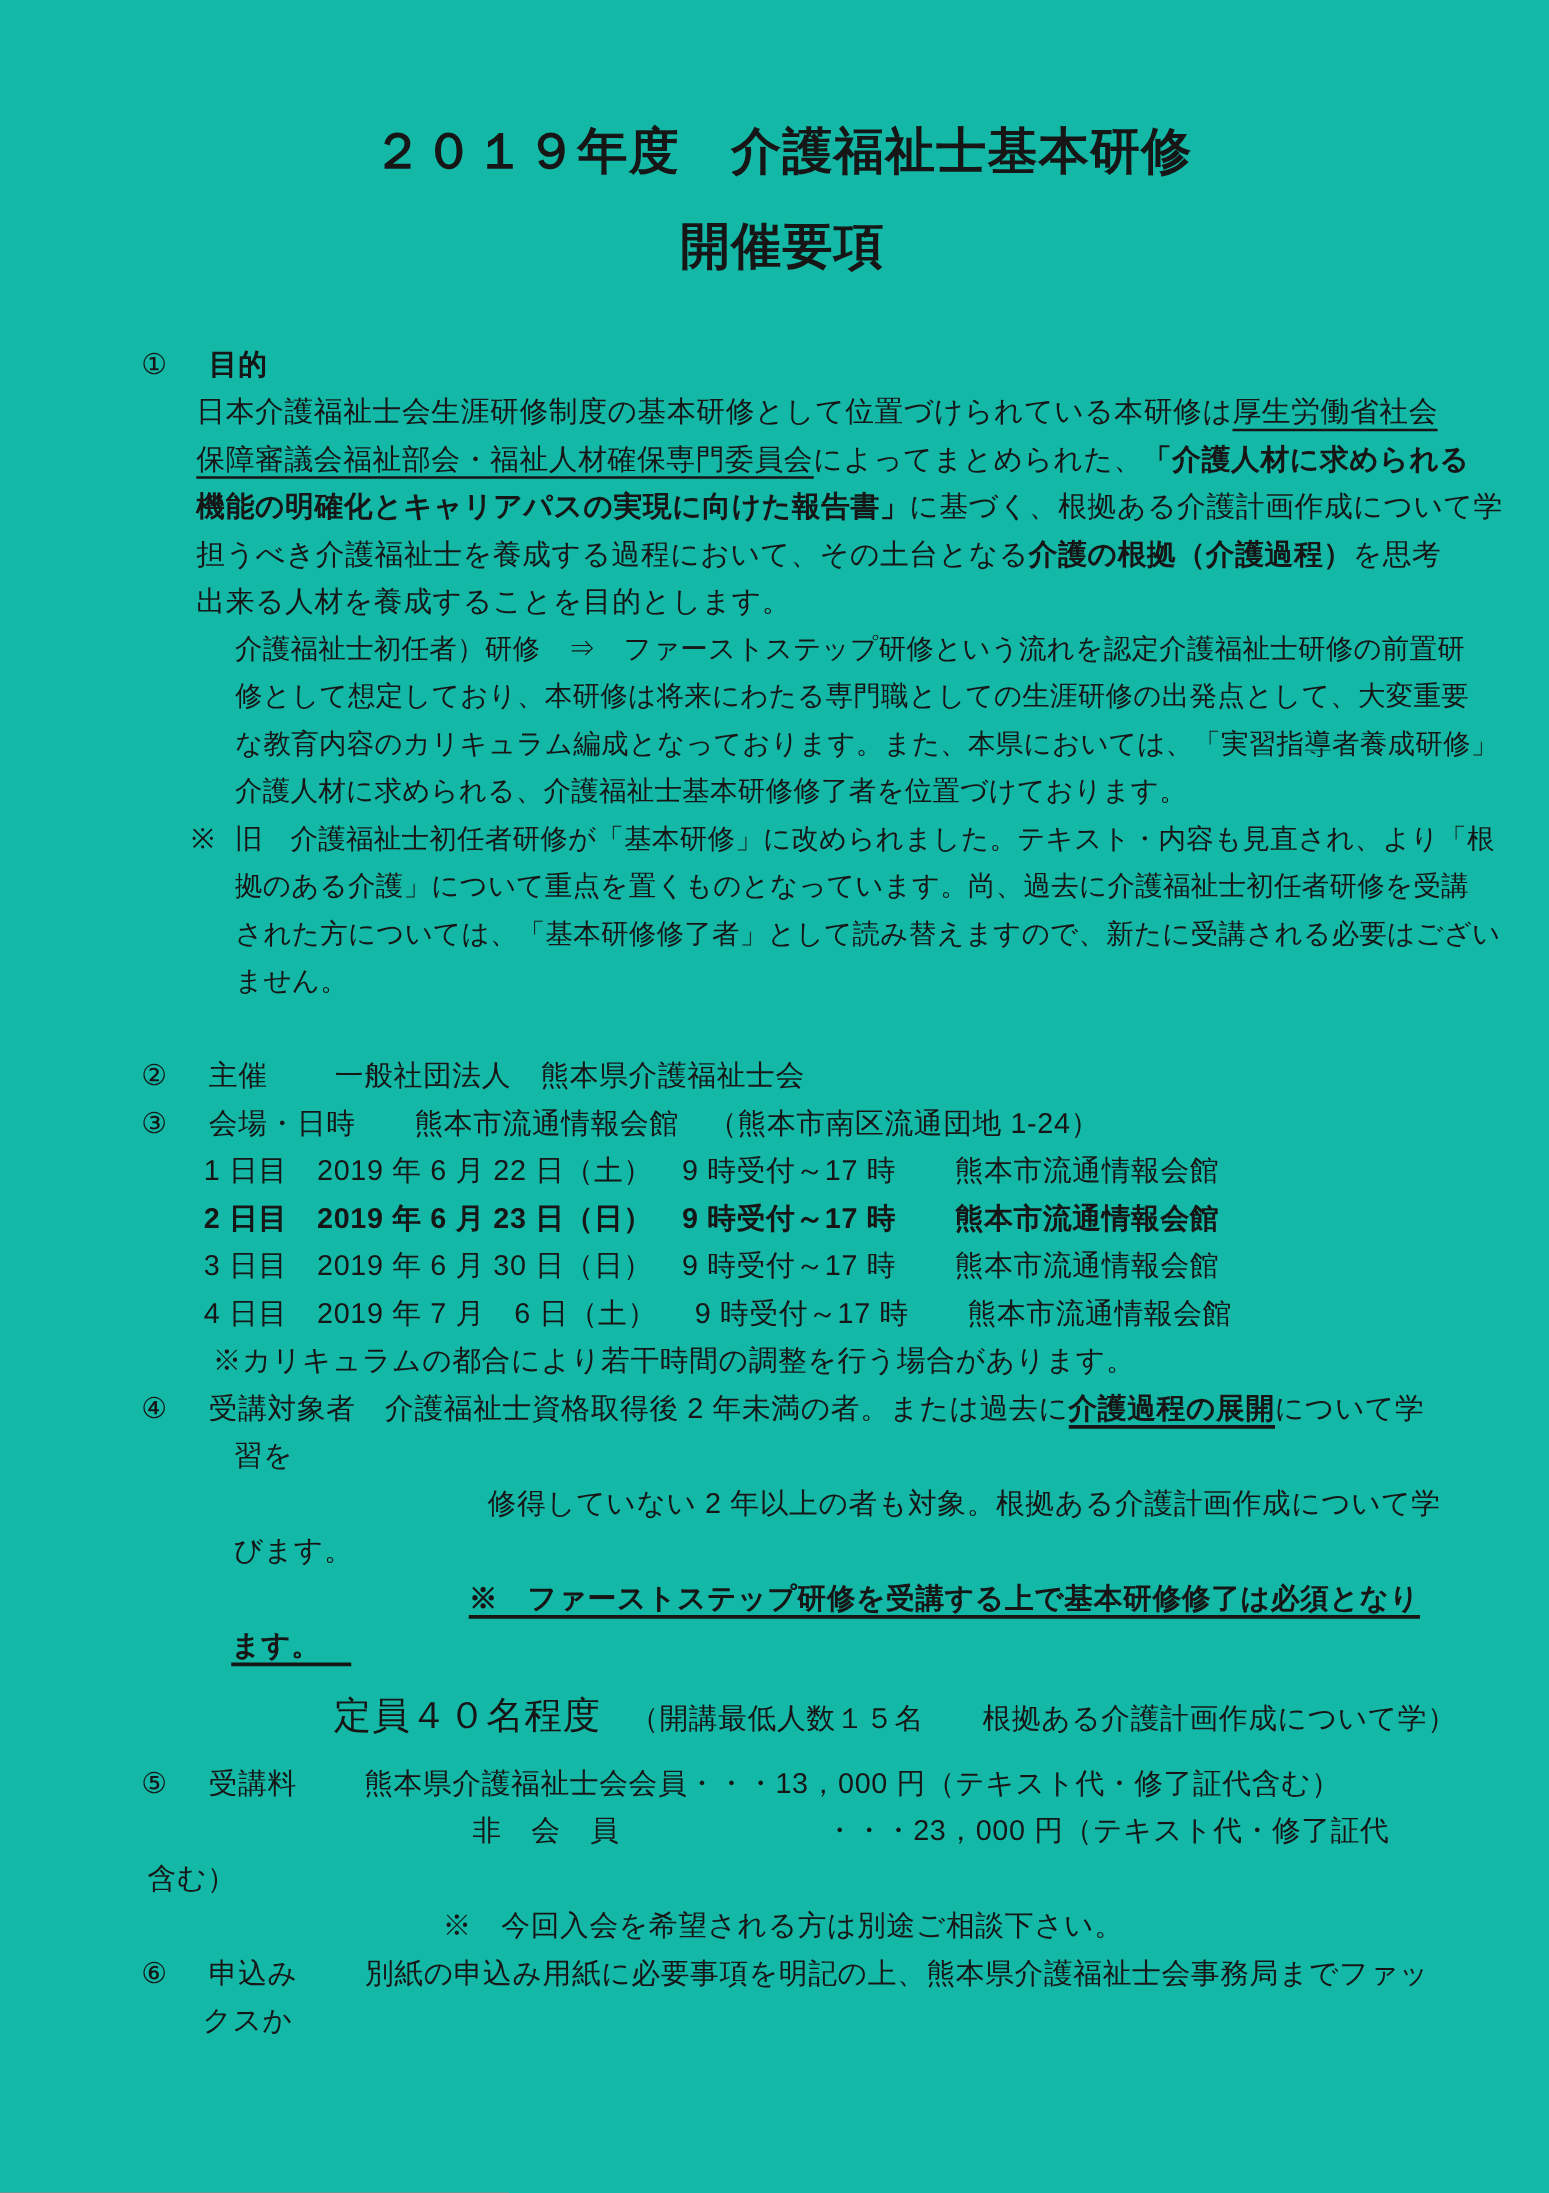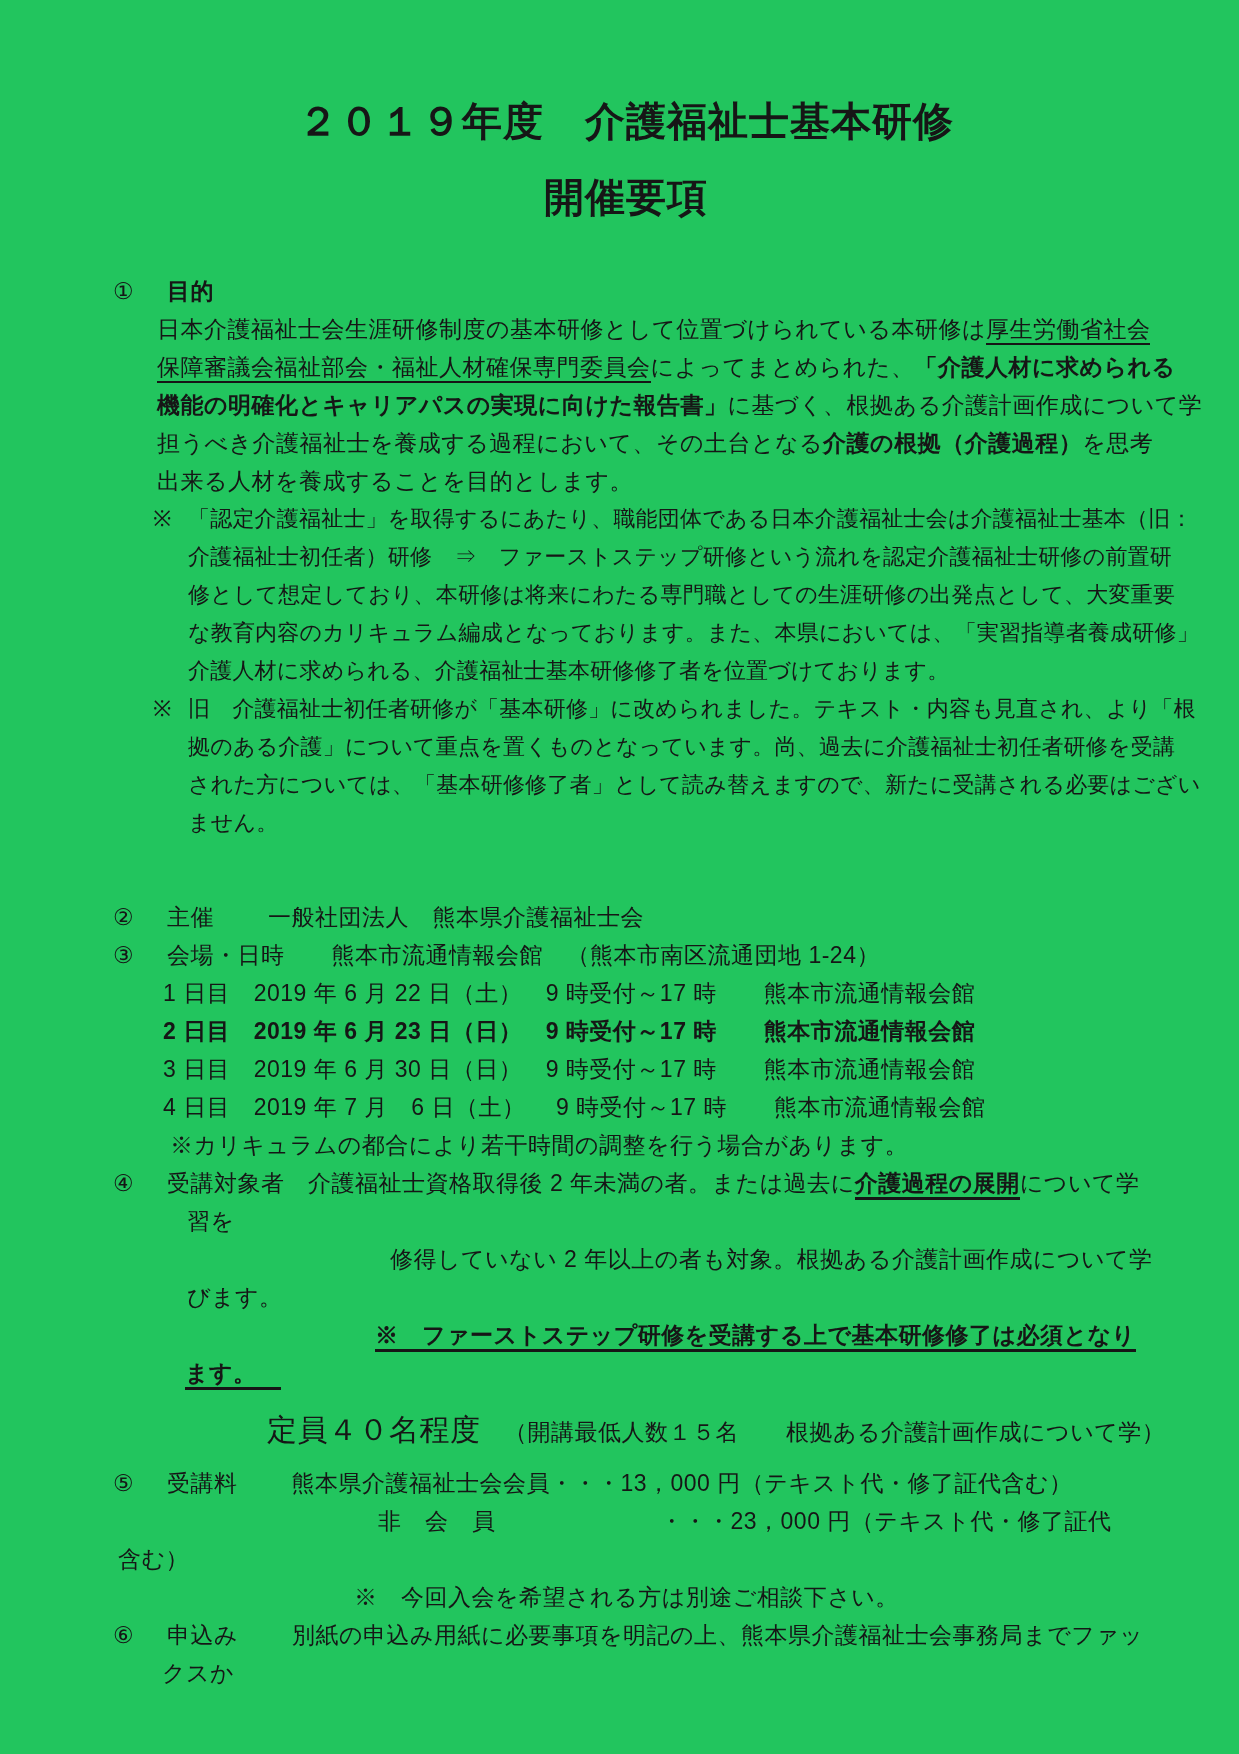--- a/index.html
+++ b/index.html
@@ -1,20 +1,20 @@
 <!DOCTYPE html>
 <html><head>
 <meta charset="utf-8">
 <style>
   html,body{margin:0;padding:0;background:#888;}
   .page{
     position:relative;
     width:1239px;height:1754px;
     margin:0 auto;
-    background:#22c55e;
+    background:#14b8a6;
     box-sizing:border-box;
     padding:92px 100px 0 113px;
     font-family:"Liberation Sans", sans-serif;
     color:#161616;
     overflow:hidden;
   }
   .line{
     white-space:pre;
     font-size:23px;
     letter-spacing:0.5px;
@@ -52,30 +52,29 @@
 <div class="page">
   <div>
       <div class="line title center"><span class="s-b">２０１９年度　介護福祉士基本研修</span></div>
       <div class="line title center" style="margin-top: 18px;"><span class="s-b">開催要項</span></div>
       <div class="line body" style="margin-top: 46px;"><span class="s-m">①</span><span class="s-b">目的</span></div>
       <div class="line body" style="margin-left: 44px;"><span class="s-p">日本介護福祉士会生涯研修制度の基本研修として位置づけられている本研修は</span><span class="s-u">厚生労働省社会</span></div>
       <div class="line body" style="margin-left: 44px;"><span class="s-u">保障審議会福祉部会・福祉人材確保専門委員会</span><span class="s-p">によってまとめられた、</span><span class="s-b">「介護人材に求められる</span></div>
       <div class="line body" style="margin-left: 44px;"><span class="s-b">機能の明確化とキャリアパスの実現に向けた報告書」</span><span class="s-p">に基づく、根拠ある介護計画作成について学</span></div>
       <div class="line body" style="margin-left: 44px;"><span class="s-p">担うべき介護福祉士を養成する過程において、その土台となる</span><span class="s-b">介護の根拠（介護過程）</span><span class="s-p">を思考</span></div>
       <div class="line body" style="margin-left: 44px;"><span class="s-p">出来る人材を養成することを目的とします。</span></div>
-      <div class="line note" style="margin-left: 40px;"><span class="s-m2">※</span><span class="s-p">「認定介護福祉士」を取得するにあたり、職能団体である日本介護福祉士会は介護福祉士基本（旧：</span></div>
       <div class="line note" style="margin-left: 75px;"><span class="s-p">介護福祉士初任者）研修　⇒　ファーストステップ研修という流れを認定介護福祉士研修の前置研</span></div>
       <div class="line note" style="margin-left: 75px;"><span class="s-p">修として想定しており、本研修は将来にわたる専門職としての生涯研修の出発点として、大変重要</span></div>
       <div class="line note" style="margin-left: 75px;"><span class="s-p">な教育内容のカリキュラム編成となっております。また、本県においては、「実習指導者養成研修」</span></div>
       <div class="line note" style="margin-left: 75px;"><span class="s-p">介護人材に求められる、介護福祉士基本研修修了者を位置づけております。</span></div>
       <div class="line note" style="margin-left: 40px;"><span class="s-m2">※</span><span class="s-p">旧　介護福祉士初任者研修が「基本研修」に改められました。テキスト・内容も見直され、より「根</span></div>
       <div class="line note" style="margin-left: 75px;"><span class="s-p">拠のある介護」について重点を置くものとなっています。尚、過去に介護福祉士初任者研修を受講</span></div>
       <div class="line note" style="margin-left: 75px;"><span class="s-p">された方については、「基本研修修了者」として読み替えますので、新たに受講される必要はござい</span></div>
       <div class="line note" style="margin-left: 75px;"><span class="s-p">ません。</span></div>
-      <div class="line body" style="margin-top: 56px;"><span class="s-m">②</span><span class="s-p">主催　　 一般社団法人　熊本県介護福祉士会</span></div>
+      <div class="line body" style="margin-top: 37px;"><span class="s-m">②</span><span class="s-p">主催　　 一般社団法人　熊本県介護福祉士会</span></div>
       <div class="line body"><span class="s-m">③</span><span class="s-p">会場・日時　　熊本市流通情報会館　（熊本市南区流通団地 1-24）</span></div>
       <div class="line body" style="margin-left: 50px;"><span class="s-p">1 日目　2019 年 6 月 22 日（土）　9 時受付～17 時　　熊本市流通情報会館</span></div>
       <div class="line body" style="margin-left: 50px; font-weight: bold;"><span class="s-p">2 日目　2019 年 6 月 23 日（日）　9 時受付～17 時　　熊本市流通情報会館</span></div>
       <div class="line body" style="margin-left: 50px;"><span class="s-p">3 日目　2019 年 6 月 30 日（日）　9 時受付～17 時　　熊本市流通情報会館</span></div>
       <div class="line body" style="margin-left: 50px;"><span class="s-p">4 日目　2019 年 7 月　6 日（土）　 9 時受付～17 時　　熊本市流通情報会館</span></div>
       <div class="line body" style="margin-left: 57px;"><span class="s-p">※カリキュラムの都合により若干時間の調整を行う場合があります。</span></div>
       <div class="line body"><span class="s-m">④</span><span class="s-p">受講対象者　介護福祉士資格取得後 2 年未満の者。または過去に</span><span class="s-bu">介護過程の展開</span><span class="s-p">について学</span></div>
       <div class="line body" style="margin-left: 74px;"><span class="s-p">習を</span></div>
       <div class="line body" style="margin-left: 277px;"><span class="s-p">修得していない 2 年以上の者も対象。根拠ある介護計画作成について学</span></div>
       <div class="line body" style="margin-left: 74px;"><span class="s-p">びます。</span></div>

